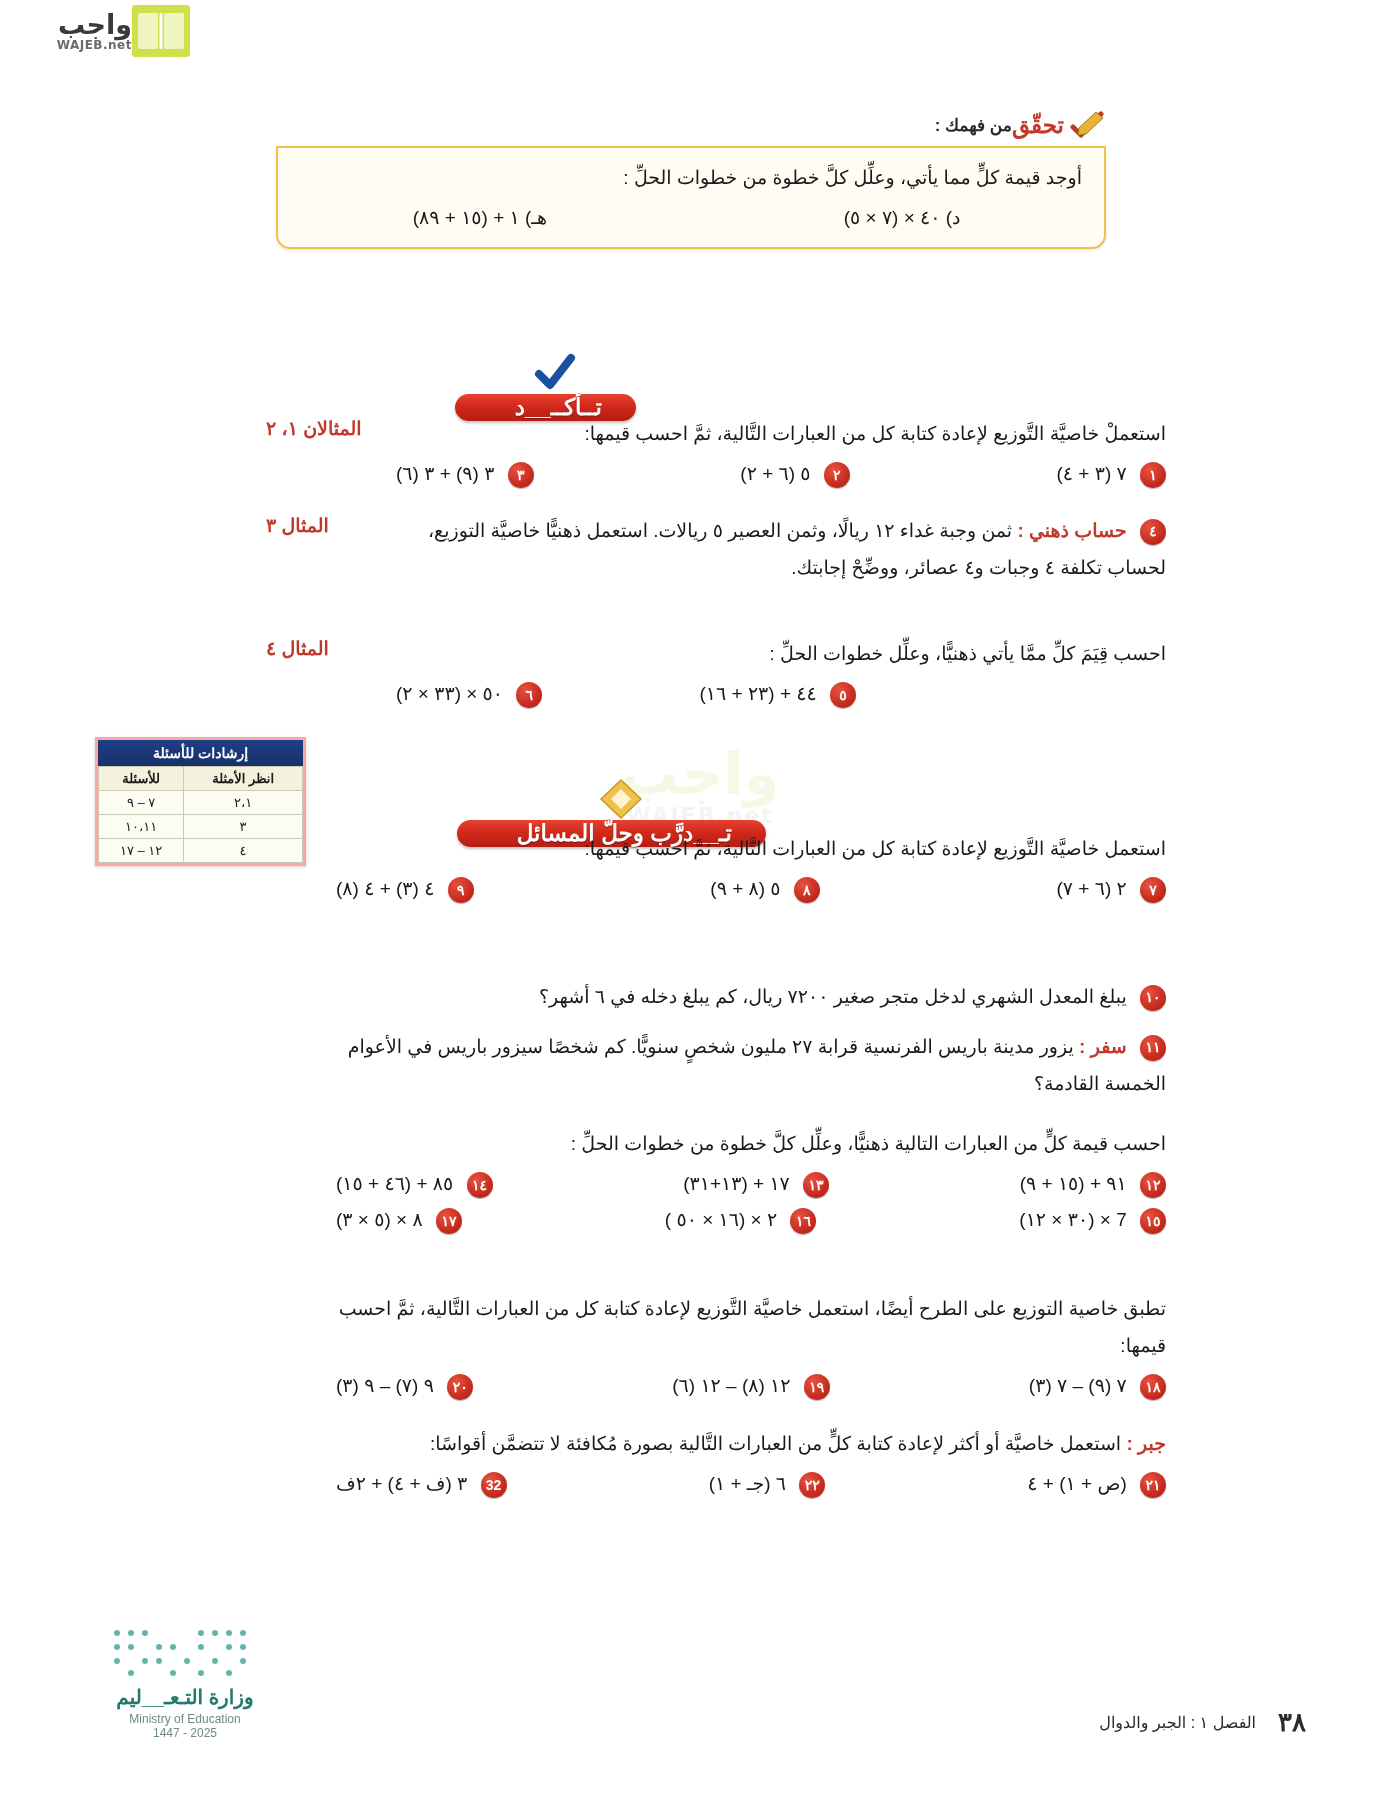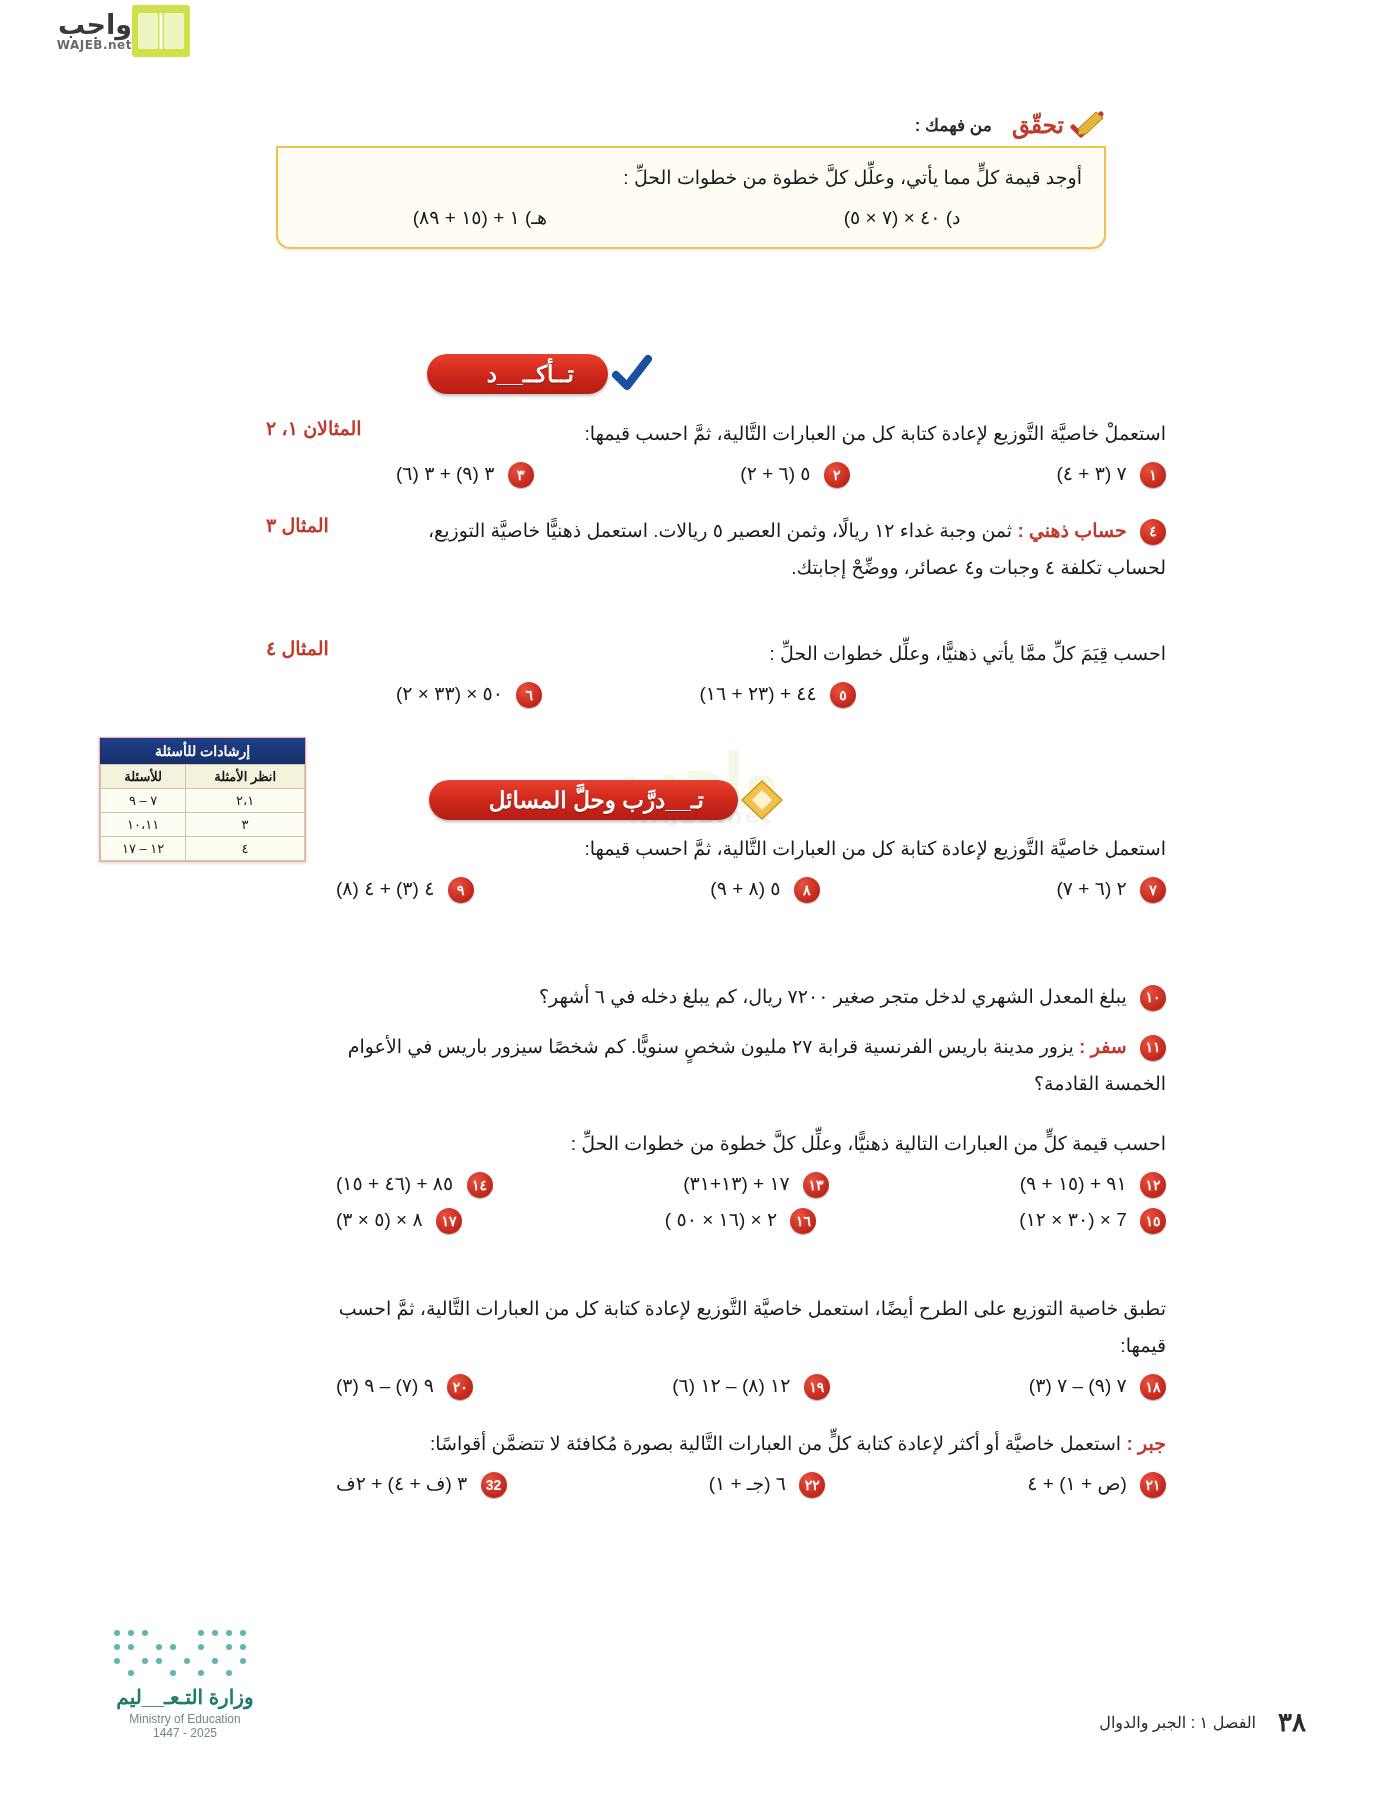--- a/index.html
+++ b/index.html
@@ -50,21 +50,21 @@
 
   
   .check-box{
     position:absolute;right:290px;top:110px;width:830px;
   }
   .check-title{
     display:flex;align-items:center;justify-content:flex-start;
     font-size:21px;font-weight:bold;color:#c0392b;
     margin-bottom:6px;padding-right:2px;
   }
-  .check-title .lbl{color:#2b2b2b;font-size:17px;font-weight:bold;margin-right:20px;}
+  .check-title .lbl{color:#2b2b2b;font-size:17px;font-weight:bold;margin-right:0;}
   .check-title .big{color:#c0392b;font-size:23px;font-weight:bold;}
   .check-pen{
     width:34px;height:30px;margin-left:6px;position:relative;display:inline-block;
   }
   .check-pen svg{display:block;}
   .check-body{
     border:2px solid #f0c14b;border-top:none;border-radius:0 0 14px 14px;
     background:#fffdf3;
     padding:14px 22px 18px 22px;
     box-shadow:0 2px 3px rgba(0,0,0,0.08);
@@ -75,21 +75,21 @@
   }
   .check-line{font-size:19px;line-height:1.9;text-align:right;}
   .check-items{
     display:flex;justify-content:space-between;font-size:19px;margin-top:10px;
     direction:rtl;
   }
   .check-items .ci{width:46%;text-align:center;}
 
   
   .banner{
-    position:absolute;height:44px;display:flex;align-items:center;
+    position:absolute;height:44px;display:flex;align-items:center;flex-direction:column;
   }
   .banner .bar{
     height:40px;
     background:linear-gradient(to bottom,#e8412f 0%,#d2291c 45%,#b51d13 100%);
     border-radius:22px;
     display:flex;align-items:center;justify-content:flex-start;
     padding:0 34px 0 60px;
     box-shadow:0 2px 3px rgba(0,0,0,0.25);
   }
   .banner .bar span{
@@ -114,21 +114,21 @@
     background:radial-gradient(circle at 35% 30%,#e8513f,#c0261a 70%);
     color:#fff;font-size:14px;font-weight:bold;margin-left:8px;
     vertical-align:middle;box-shadow:0 1px 1px rgba(0,0,0,0.3);
   }
   .expr{white-space:nowrap;}
   .red-b{color:#c0392b;font-weight:bold;}
 
   
   .guide{
     position:absolute;right:1090px;top:737px;width:205px;
-    border:1px solid #fca5a5;background:#ffffff;
+    border:3px solid #fca5a5;background:#ffffff;
     box-shadow:0 1px 3px rgba(0,0,0,0.18);
   }
   .guide-head{
     background:linear-gradient(to bottom,#1f3f86,#16306a);
     color:#fff;font-size:14px;font-weight:bold;text-align:center;padding:5px 4px;
     letter-spacing:1px;
   }
   .guide table{width:100%;border-collapse:collapse;background:#fdfcf2;}
   .guide th,.guide td{
     font-size:13px;padding:4px 3px;text-align:center;border:1px solid #c9c9b4;

